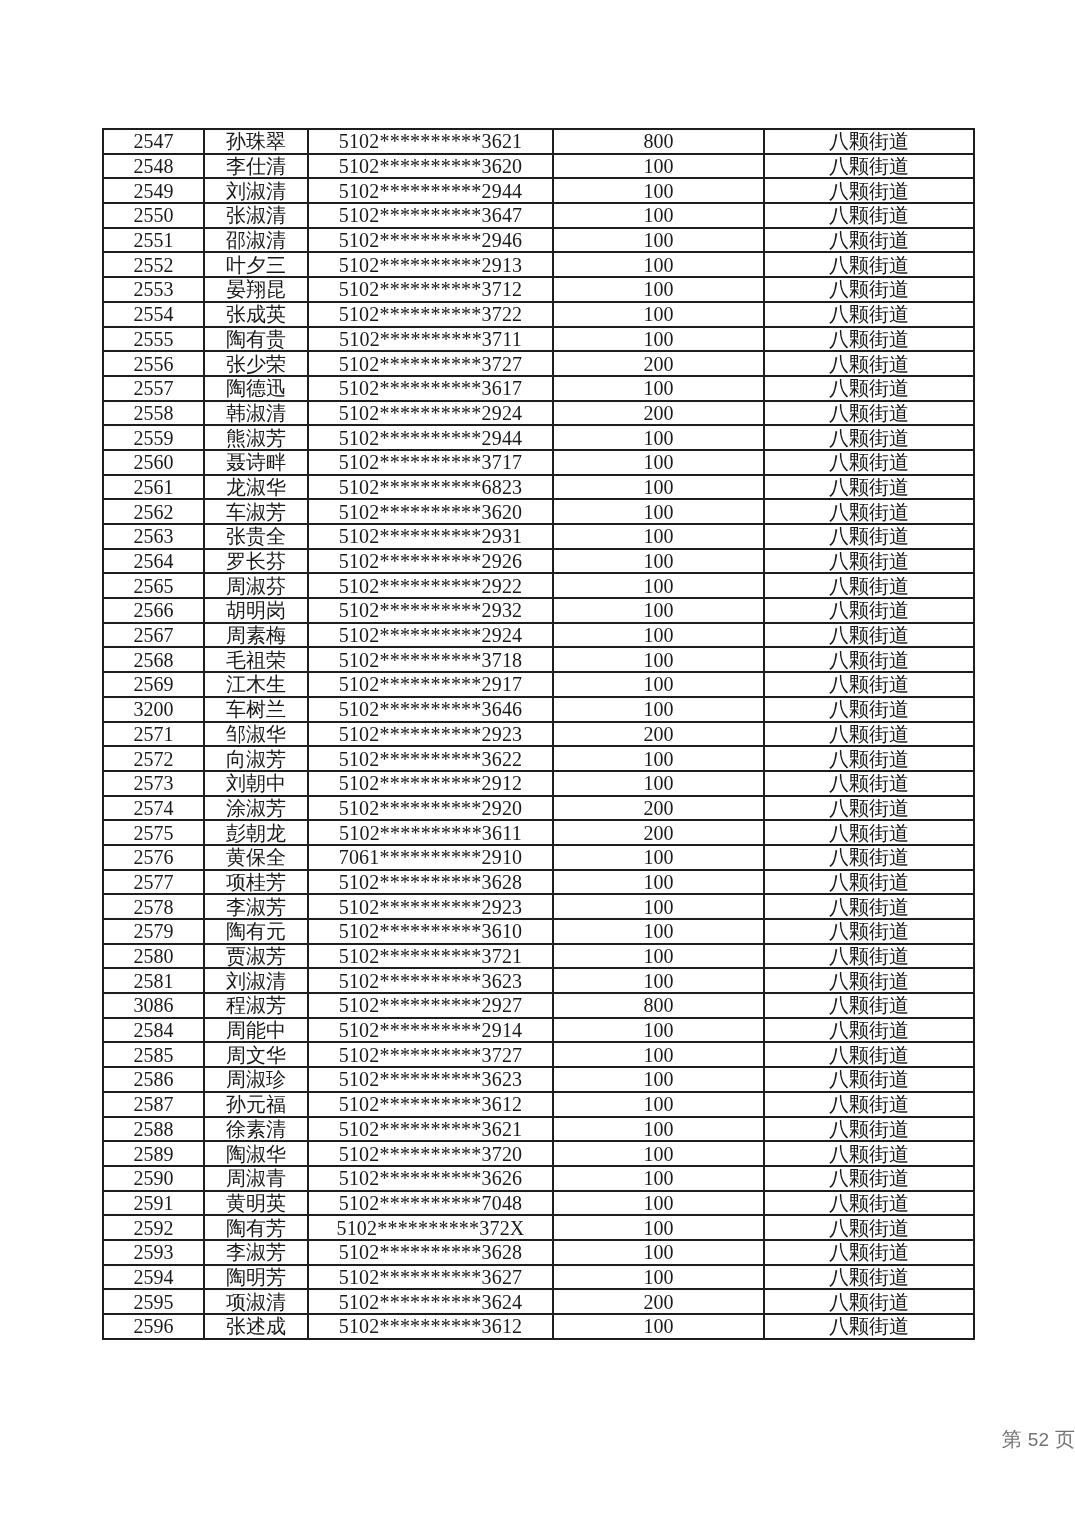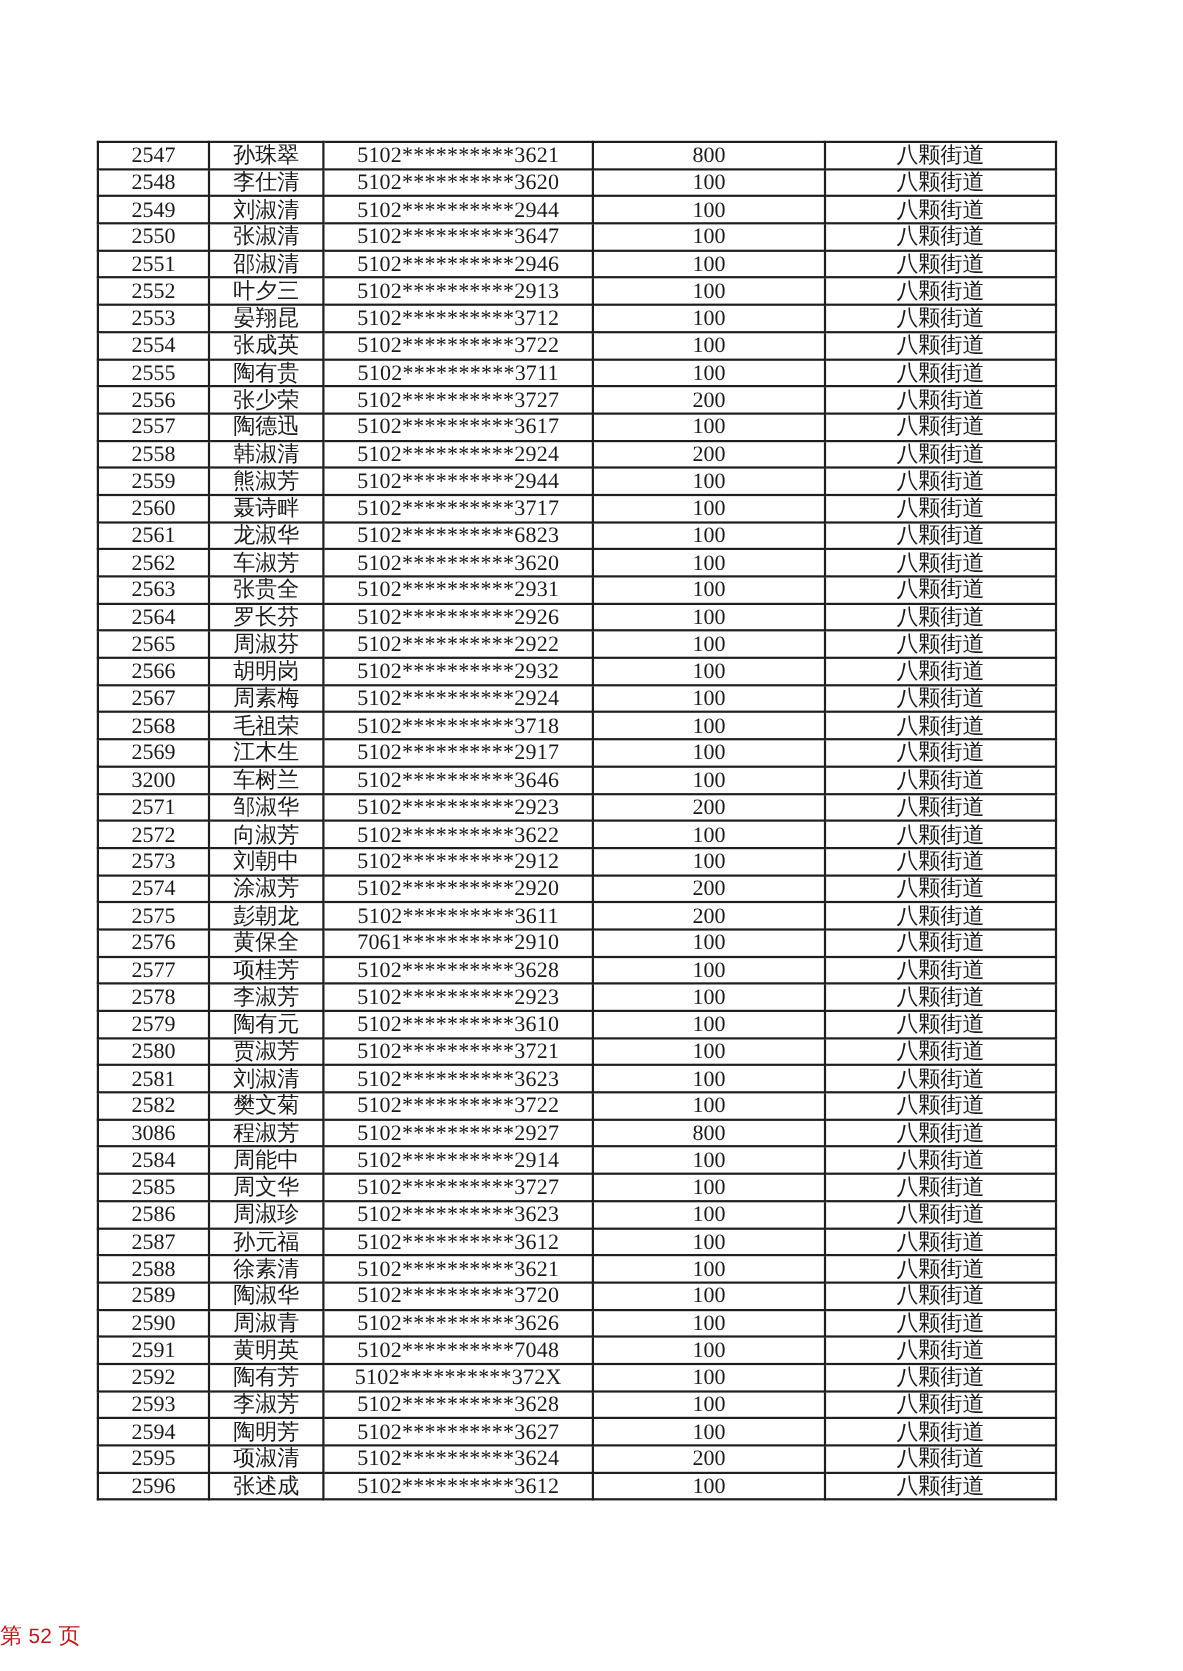--- a/index.html
+++ b/index.html
@@ -15,21 +15,21 @@
     color: #1a1a1a;
     overflow: hidden;
   }
   .doc-page {
     position: absolute;
     inset: 0;
     background: #ffffff;
   }
   table.records-table {
     position: absolute;
-    left: 88px;
+    left: 102px;
     top: 128px;
     width: 871px;
     border-collapse: collapse;
     table-layout: fixed;
     padding-left: 16px;
   }
   table.records-table td {
     border: 2px solid #1e1e1e;
     height: 22.7px;
     padding: 0;
@@ -42,24 +42,23 @@
     color: #1a1a1a;
   }
   td.col-id {
     letter-spacing: 0.2px;
   }
   .page-footer {
     position: absolute;
     left: 0;
     right: 0;
     top: 1426px;
-    text-align: left;
+    text-align: right;
     font-size: 20px;
-    color: #b91c1c;
-    margin-top: 48px;
+    color: #737373;
   }
   .page-footer .page-num {
     font-family: "Liberation Sans", sans-serif;
     font-size: 19px;
     margin: 0 6px;
   }
 </style>
 </head>
 <body>
 
@@ -313,27 +312,20 @@
           <td>八颗街道</td>
         </tr>
         <tr>
           <td>2581</td>
           <td>刘淑清</td>
           <td class="col-id">5102**********3623</td>
           <td>100</td>
           <td>八颗街道</td>
         </tr>
         <tr>
-          <td>2582</td>
-          <td>樊文菊</td>
-          <td class="col-id">5102**********3722</td>
-          <td>100</td>
-          <td>八颗街道</td>
-        </tr>
-        <tr>
           <td>3086</td>
           <td>程淑芳</td>
           <td class="col-id">5102**********2927</td>
           <td>800</td>
           <td>八颗街道</td>
         </tr>
         <tr>
           <td>2584</td>
           <td>周能中</td>
           <td class="col-id">5102**********2914</td>

